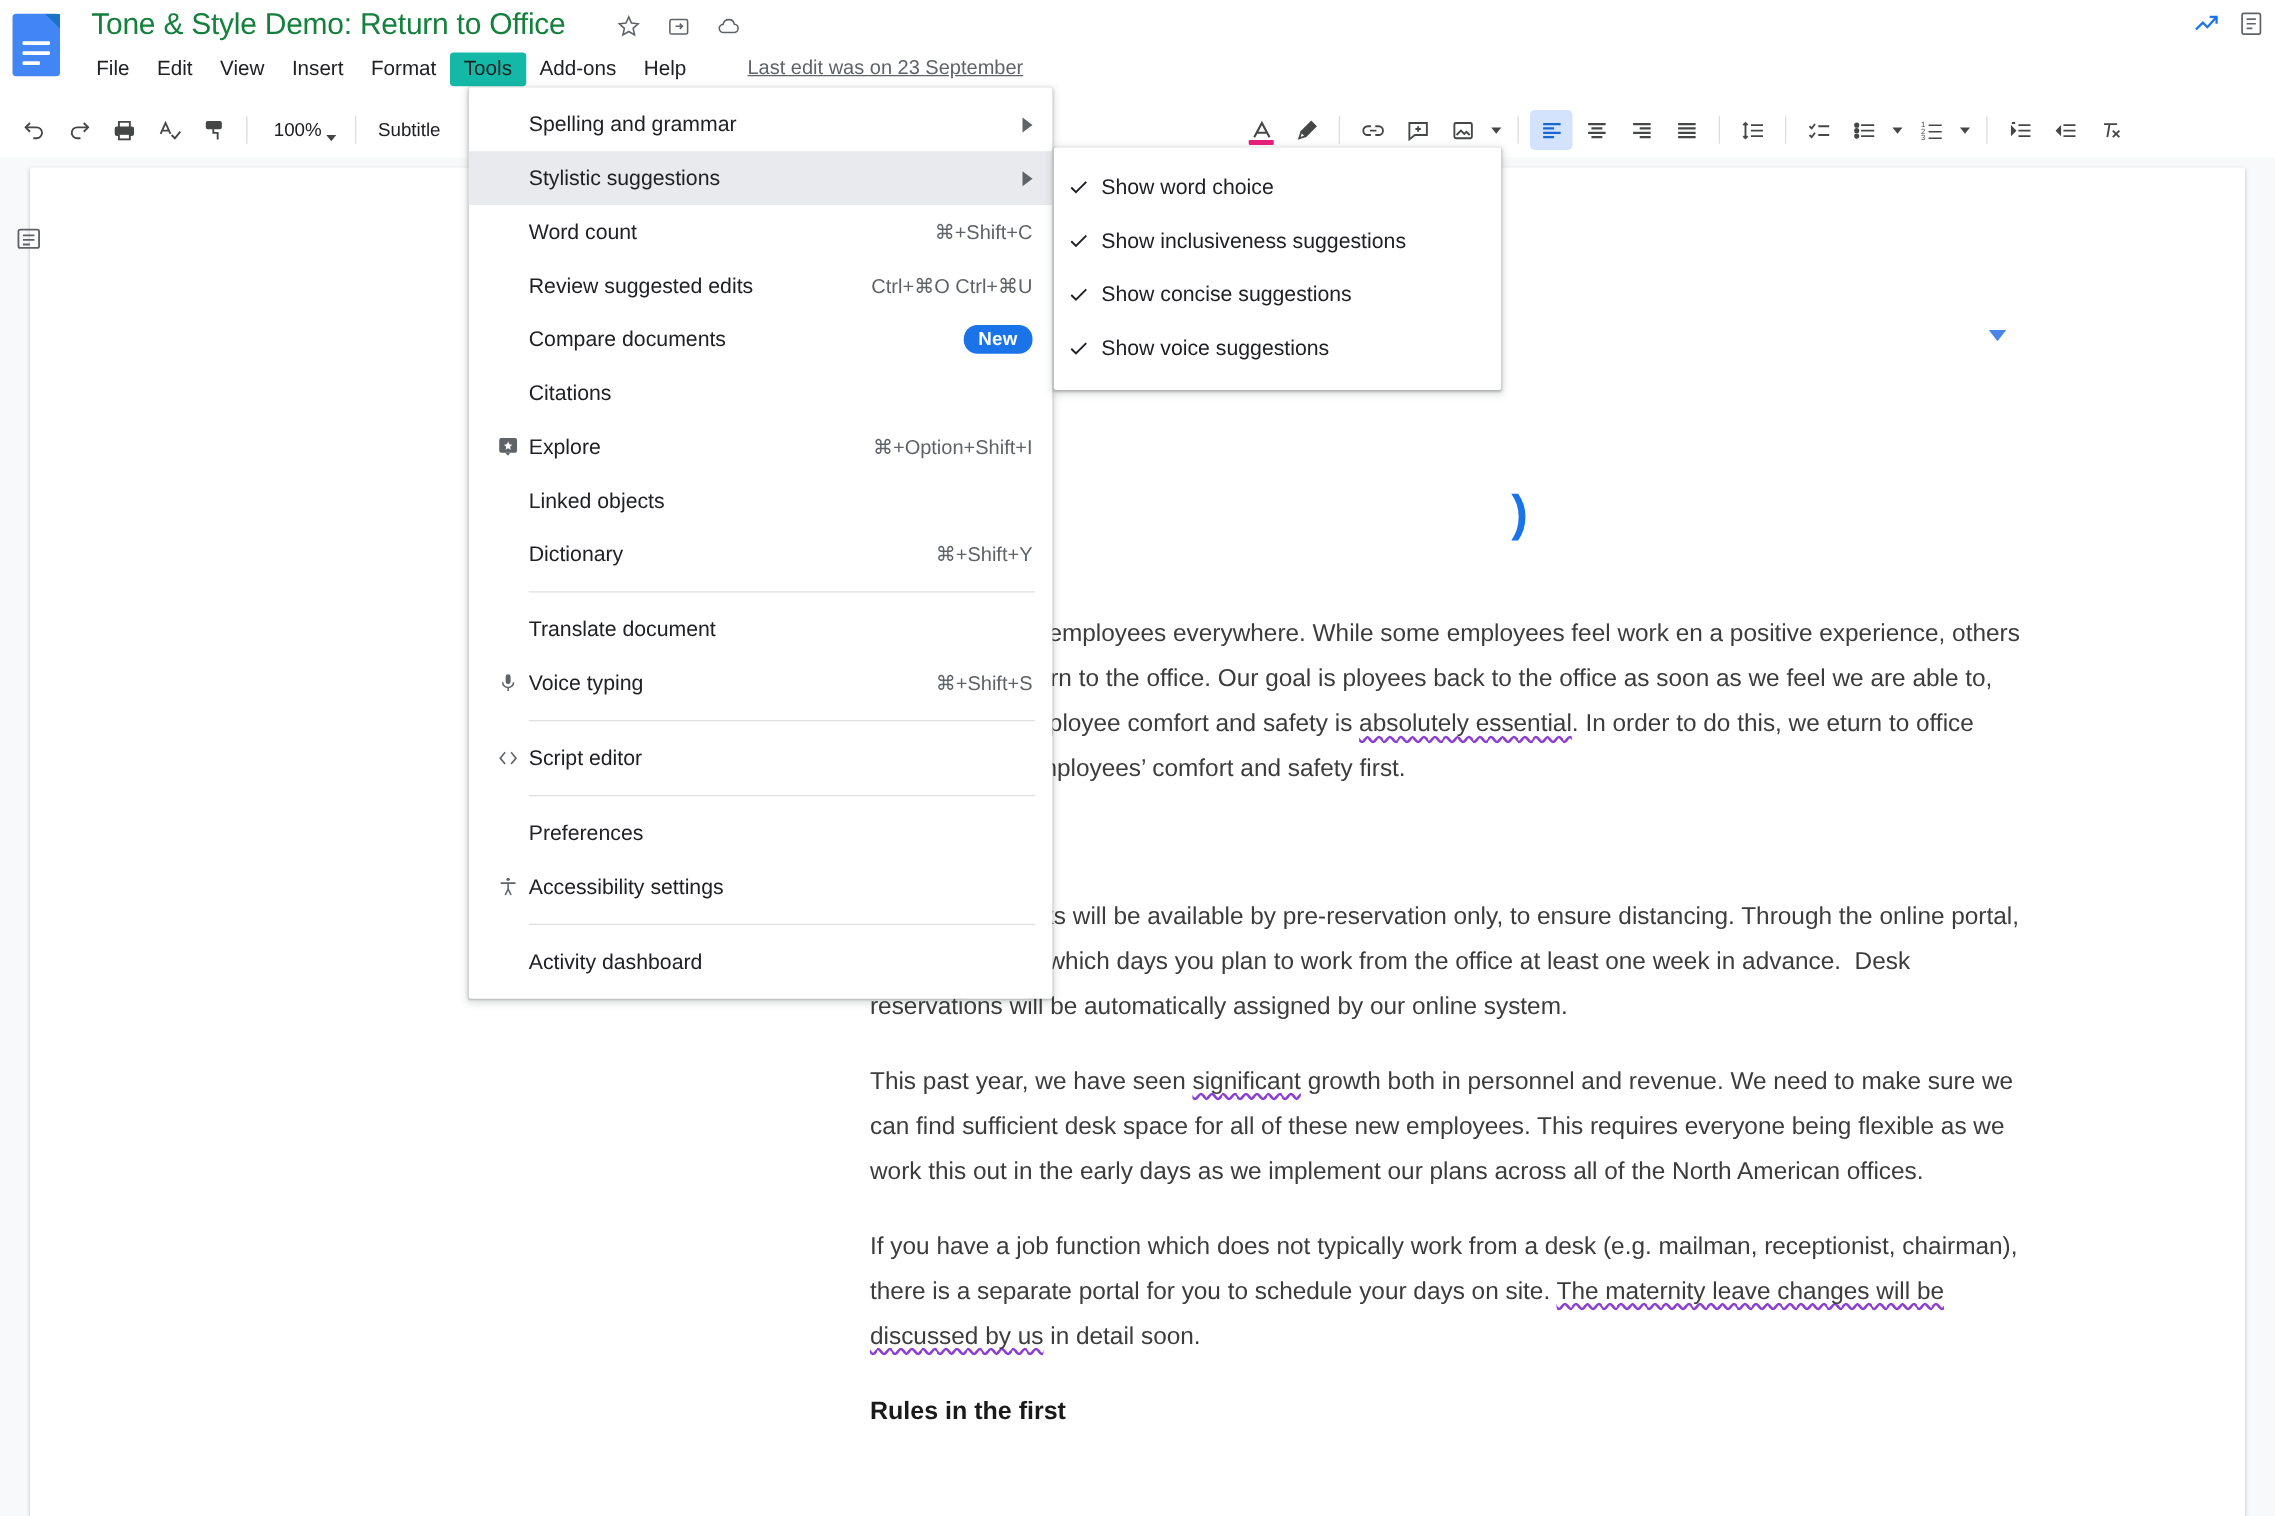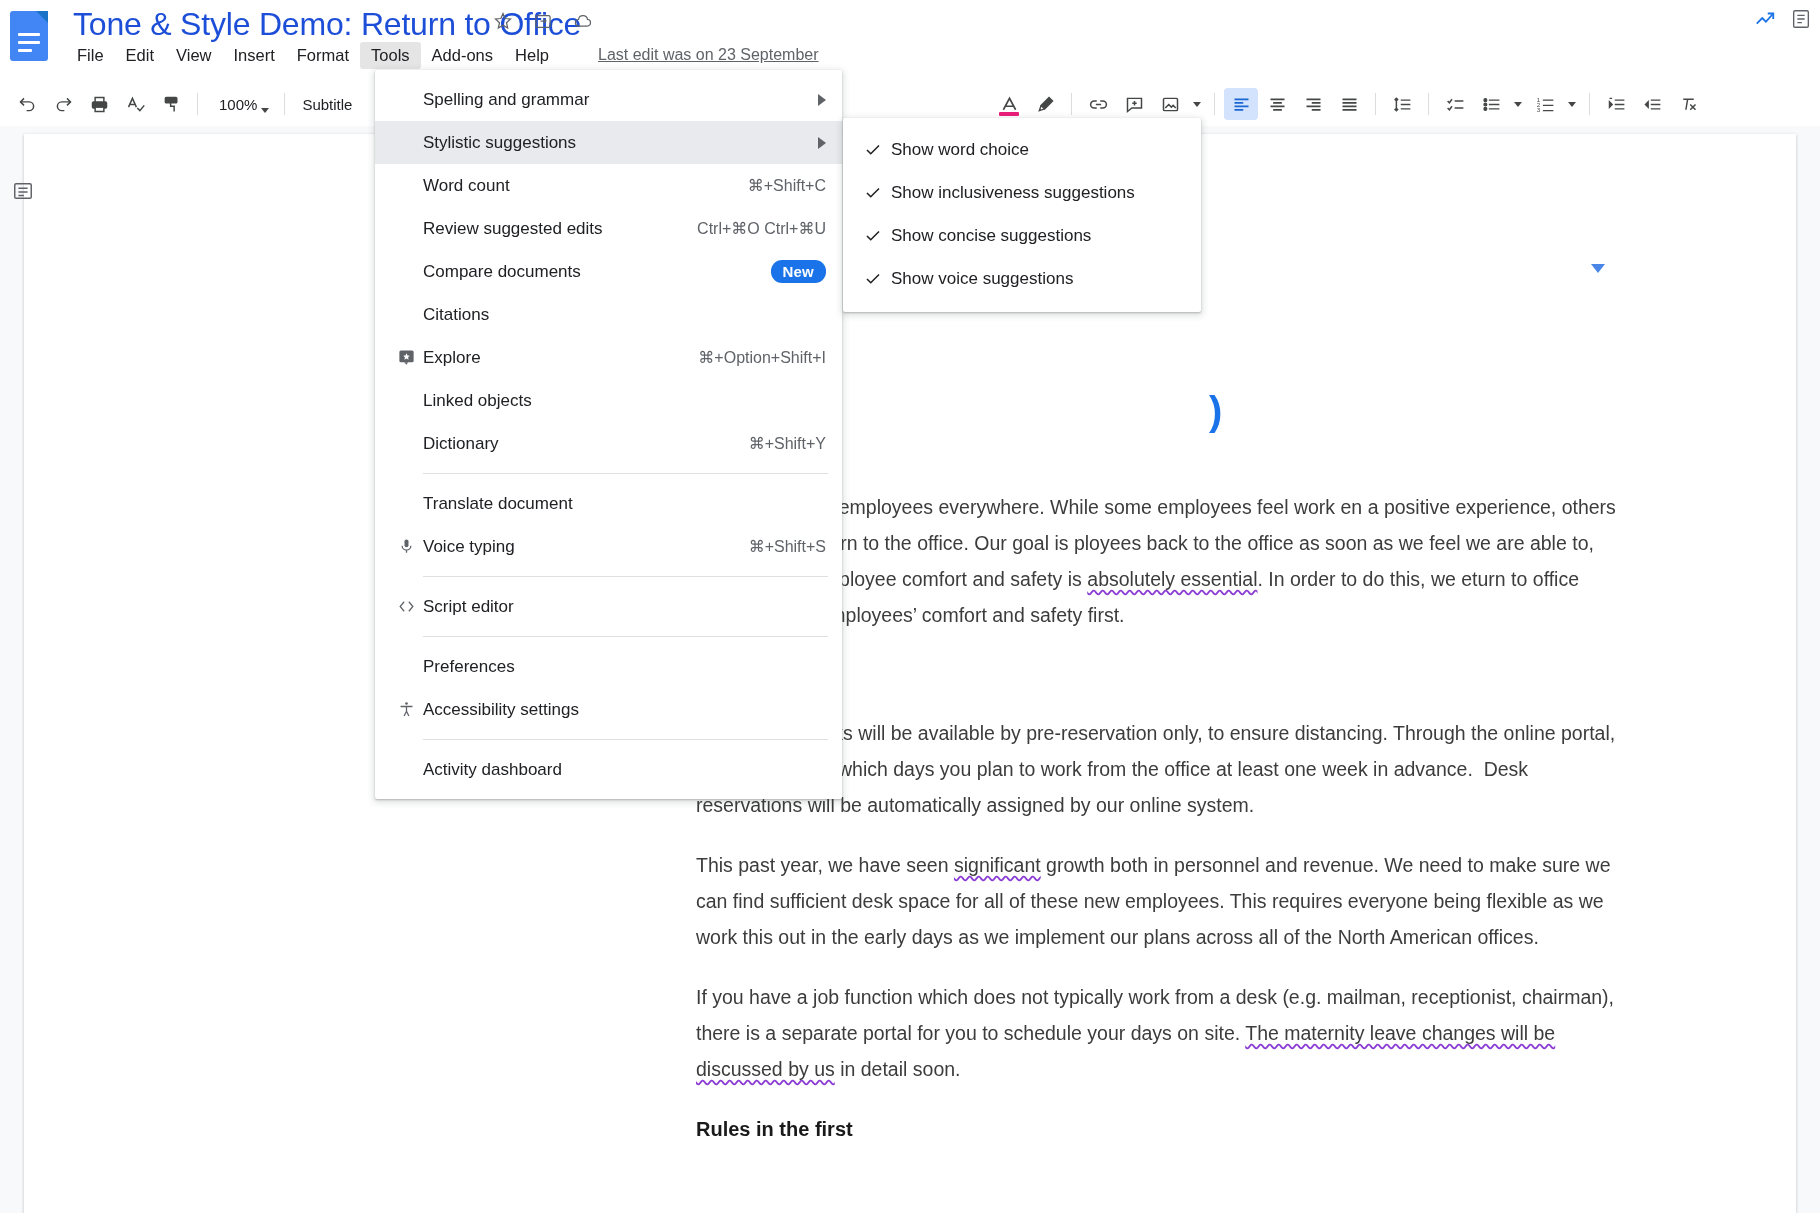--- a/index.html
+++ b/index.html
@@ -19,32 +19,32 @@
   }
   .docs-logo .fold {
     position: absolute; right: 0; top: 0; width: 12px; height: 12px;
     background: #1a73c7; clip-path: polygon(0 0, 100% 100%, 100% 0);
   }
   .docs-logo .ln { position: absolute; left: 8px; width: 22px; height: 3.2px; background: #fff; border-radius: 1px; }
   .docs-logo .ln.a { top: 22px; } .docs-logo .ln.b { top: 30px; } .docs-logo .ln.c { top: 38px; width: 14px; }
 
   .doc-title {
     position: absolute; left: 73px; top: 6px;
-    font-size: 32px; color: #1d4ed8; letter-spacing: -0.2px; white-space: nowrap;
+    font-size: 24px; color: #15803d; letter-spacing: -0.2px; white-space: nowrap;
   }
   .title-icons { position: absolute; left: 492px; top: 10px; display: flex; gap: 18px; align-items: center; }
   .ticon { width: 22px; height: 22px; color: #5f6368; display: flex; align-items: center; justify-content: center; cursor: pointer; }
   .ticon svg { width: 20px; height: 20px; fill: none; stroke: #5f6368; stroke-width: 1.5; }
 
   .menubar { position: absolute; left: 66px; top: 42px; display: flex; align-items: center; height: 26px; }
   .menu-item {
     font-size: 16.5px; color: #202124; padding: 4px 11px; border-radius: 3px;
     cursor: pointer; white-space: nowrap;
   }
-  .menu-item.active { background: #e5e5e5; }
+  .menu-item.active { background: #14b8a6; }
   .lastedit {
     margin-left: 38px; font-size: 16px; color: #5f6368;
     text-decoration: underline; white-space: nowrap; cursor: pointer; text-align: right;
   }
 
   .topright { position: absolute; right: 8px; top: 8px; display: flex; gap: 14px; align-items: center; }
   .topright .ticon svg { width: 26px; height: 26px; }
 
   
   .toolbar {
@@ -129,21 +129,21 @@
   }
   .mdiv { height: 1px; background: #e0e0e0; margin: 8px 14px 8px 48px; }
 
   
   .sub-menu {
     position: absolute; left: 843px; top: 118px; width: 358px;
     background: #fff; border-radius: 2px; z-index: 41;
     box-shadow: 0 2px 6px 2px rgba(60,64,67,.15), 0 1px 2px rgba(60,64,67,.3);
     padding: 10px 0 12px 0;
   }
-  .smi { display: flex; align-items: center; height: 43px; padding: 0 18px 0 12px; font-size: 17px; color: #202124; cursor: pointer; }
+  .smi { display: flex; align-items: center; height: 43px; padding: 0 18px 0 2px; font-size: 17px; color: #202124; cursor: pointer; }
   .smi .chk { width: 36px; flex: none; display: flex; align-items: center; justify-content: center; }
   .smi .chk svg { width: 18px; height: 18px; stroke: #202124; fill: none; stroke-width: 2.1; }
   .smi .smi-label { white-space: nowrap; }
 </style>
 </head>
 <body>
 
 <div id="app">
 
   <div class="topbar">

